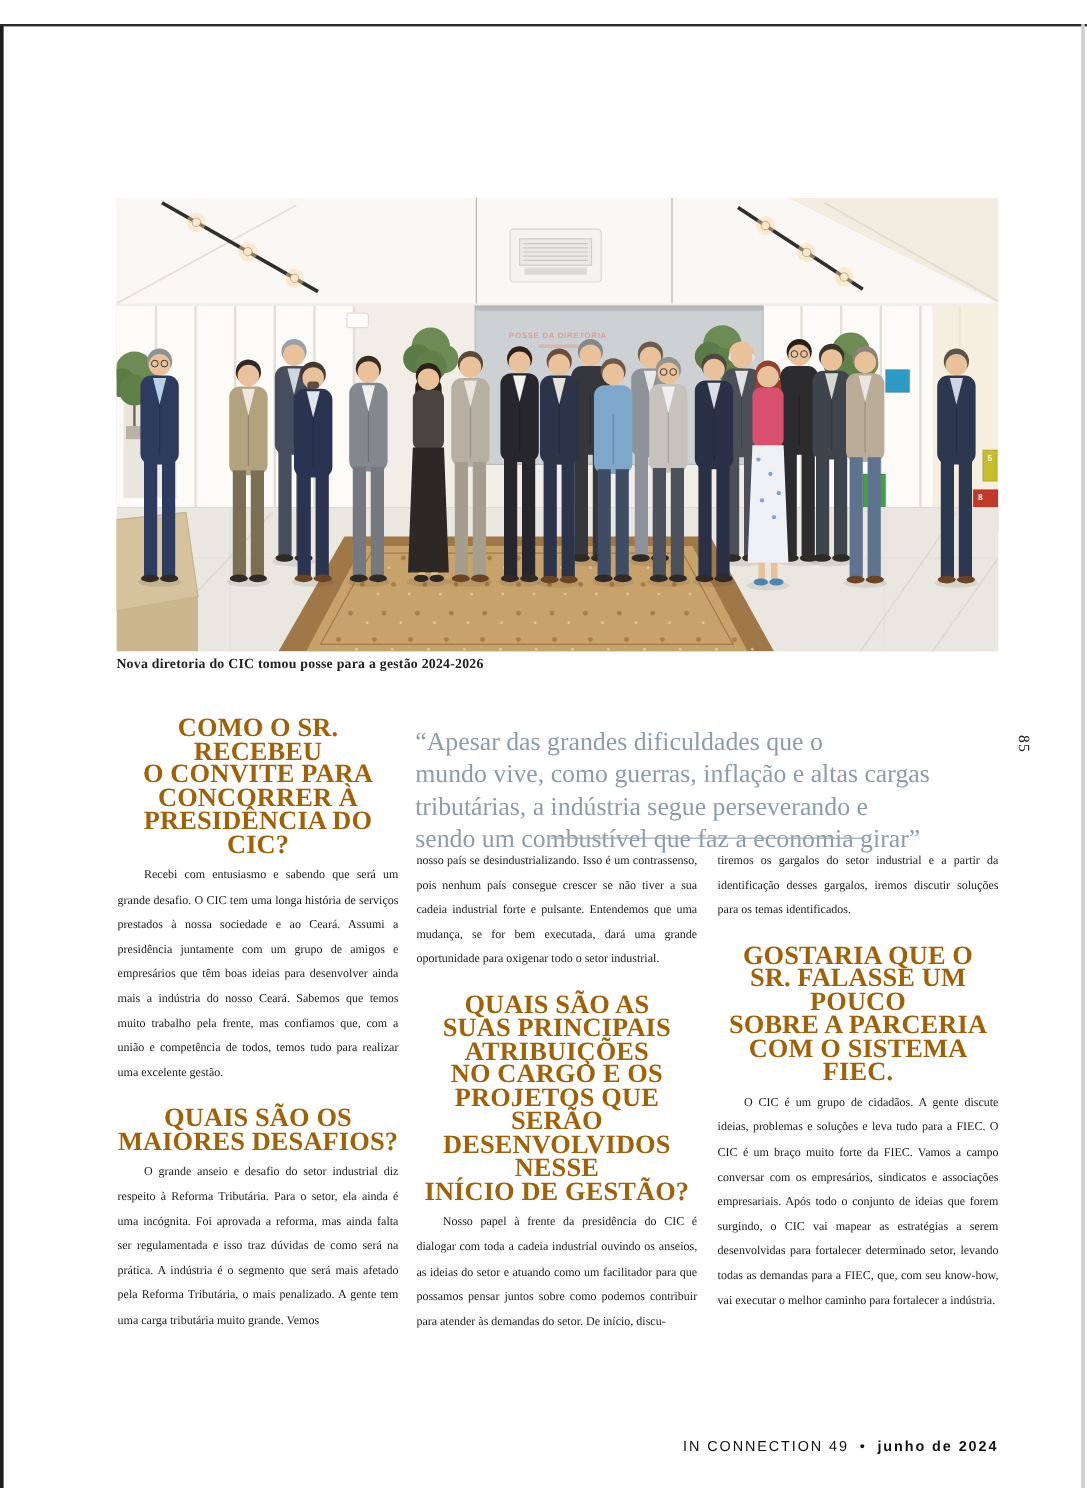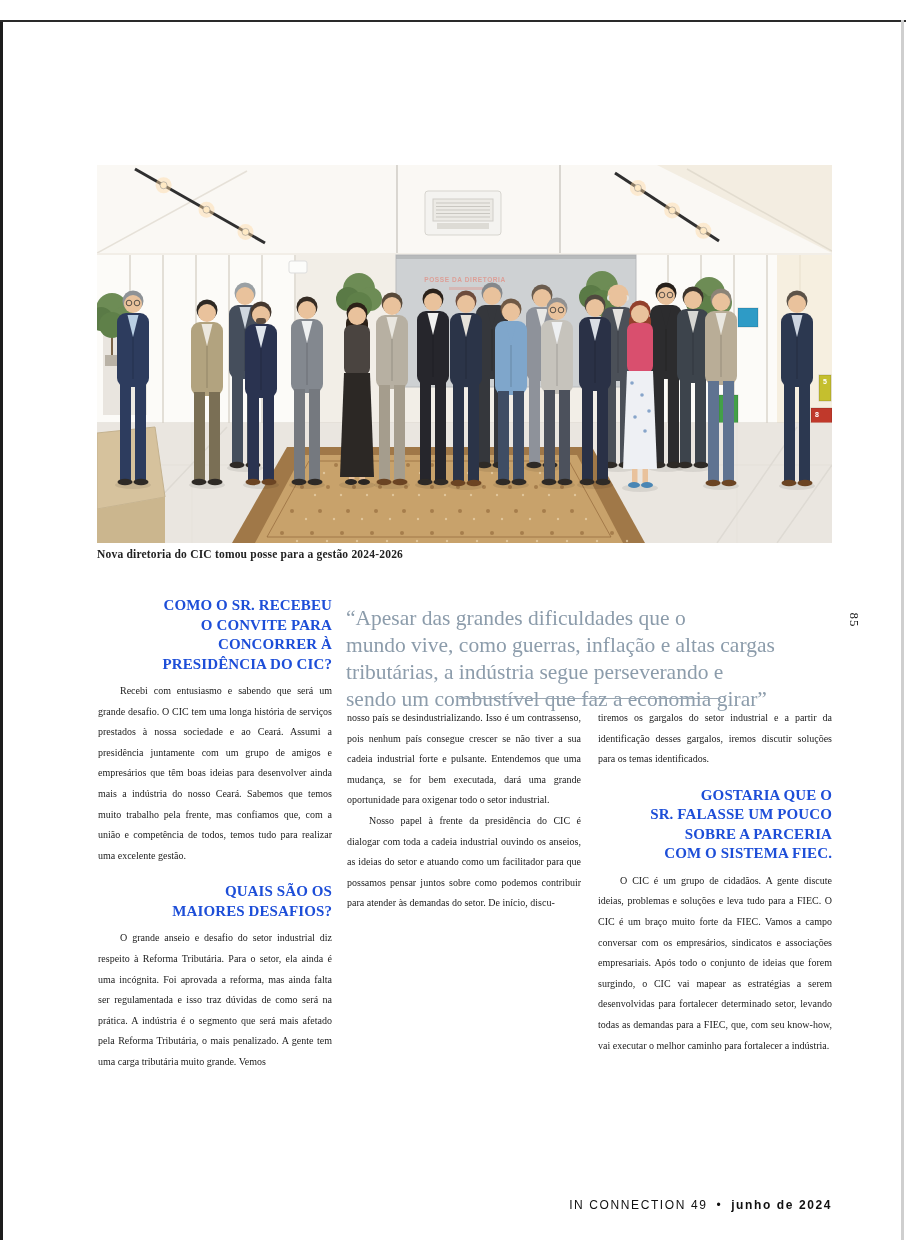--- a/index.html
+++ b/index.html
@@ -20,22 +20,22 @@
     position:absolute;left:97px;top:528px;width:720px;
     font-size:11.5px;font-weight:bold;color:#222;letter-spacing:.2px;
   }
 
   .col{position:absolute;width:234px;text-align:justify;}
   .col1{left:98px;top:576px;}
   .col2{left:347px;top:688px;}
   .col3{left:598px;top:688px;}
 
   h3.head{
-    margin:0 0 7px 0;font-size:15px;line-height:19.5px;font-weight:bold;color:#1d4ed8;
-    white-space:pre-line;text-align:right;letter-spacing:.1px;
+    margin:0 0 7px 0;font-size:22px;line-height:19.5px;font-weight:bold;color:#a16207;
+    white-space:pre-line;text-align:center;letter-spacing:.1px;
   }
   h3.head.mt{margin-top:16px;}
   p.body{margin:0;font-size:10px;line-height:20.6px;}
   p.body.indent{text-indent:22px;}
 
   .quote{
     position:absolute;left:346px;top:585px;width:486px;
     font-size:21.5px;line-height:27px;color:#8c9cab;white-space:pre-line;
   }
   .quote-divider{
@@ -482,20 +482,27 @@
 CONCORRER À
 PRESIDÊNCIA DO CIC?</h3>
     <p class="body indent">Recebi com entusiasmo e sabendo que será um grande desafio. O CIC tem uma longa história de serviços prestados à nossa sociedade e ao Ceará. Assumi a presidência juntamente com um grupo de amigos e empresários que têm boas ideias para desenvolver ainda mais a indústria do nosso Ceará. Sabemos que temos muito trabalho pela frente, mas confiamos que, com a união e competência de todos, temos tudo para realizar uma excelente gestão.</p>
     <h3 class="head mt">QUAIS SÃO OS
 MAIORES DESAFIOS?</h3>
     <p class="body indent">O grande anseio e desafio do setor industrial diz respeito à Reforma Tributária. Para o setor, ela ainda é uma incógnita. Foi aprovada a reforma, mas ainda falta ser regulamentada e isso traz dúvidas de como será na prática. A indústria é o segmento que será mais afetado pela Reforma Tributária, o mais penalizado. A gente tem uma carga tributária muito grande. Vemos</p>
   </div>
 
   <div class="col col2">
     <p class="body">nosso país se desindustrializando. Isso é um contrassenso, pois nenhum país consegue crescer se não tiver a sua cadeia industrial forte e pulsante. Entendemos que uma mudança, se for bem executada, dará uma grande oportunidade para oxigenar todo o setor industrial.</p>
+    <h3 class="head mt">QUAIS SÃO AS
+SUAS PRINCIPAIS
+ATRIBUIÇÕES
+NO CARGO E OS
+PROJETOS QUE SERÃO
+DESENVOLVIDOS NESSE
+INÍCIO DE GESTÃO?</h3>
     <p class="body indent">Nosso papel à frente da presidência do CIC é dialogar com toda a cadeia industrial ouvindo os anseios, as ideias do setor e atuando como um facilitador para que possamos pensar juntos sobre como podemos contribuir para atender às demandas do setor. De início, discu-</p>
   </div>
 
   <div class="col col3">
     <p class="body">tiremos os gargalos do setor industrial e a partir da identificação desses gargalos, iremos discutir soluções para os temas identificados.</p>
     <h3 class="head mt">GOSTARIA QUE O
 SR. FALASSE UM POUCO
 SOBRE A PARCERIA
 COM O SISTEMA FIEC.</h3>
     <p class="body indent">O CIC é um grupo de cidadãos. A gente discute ideias, problemas e soluções e leva tudo para a FIEC. O CIC é um braço muito forte da FIEC. Vamos a campo conversar com os empresários, sindicatos e associações empresariais. Após todo o conjunto de ideias que forem surgindo, o CIC vai mapear as estratégias a serem desenvolvidas para fortalecer determinado setor, levando todas as demandas para a FIEC, que, com seu know-how, vai executar o melhor caminho para fortalecer a indústria.</p>

